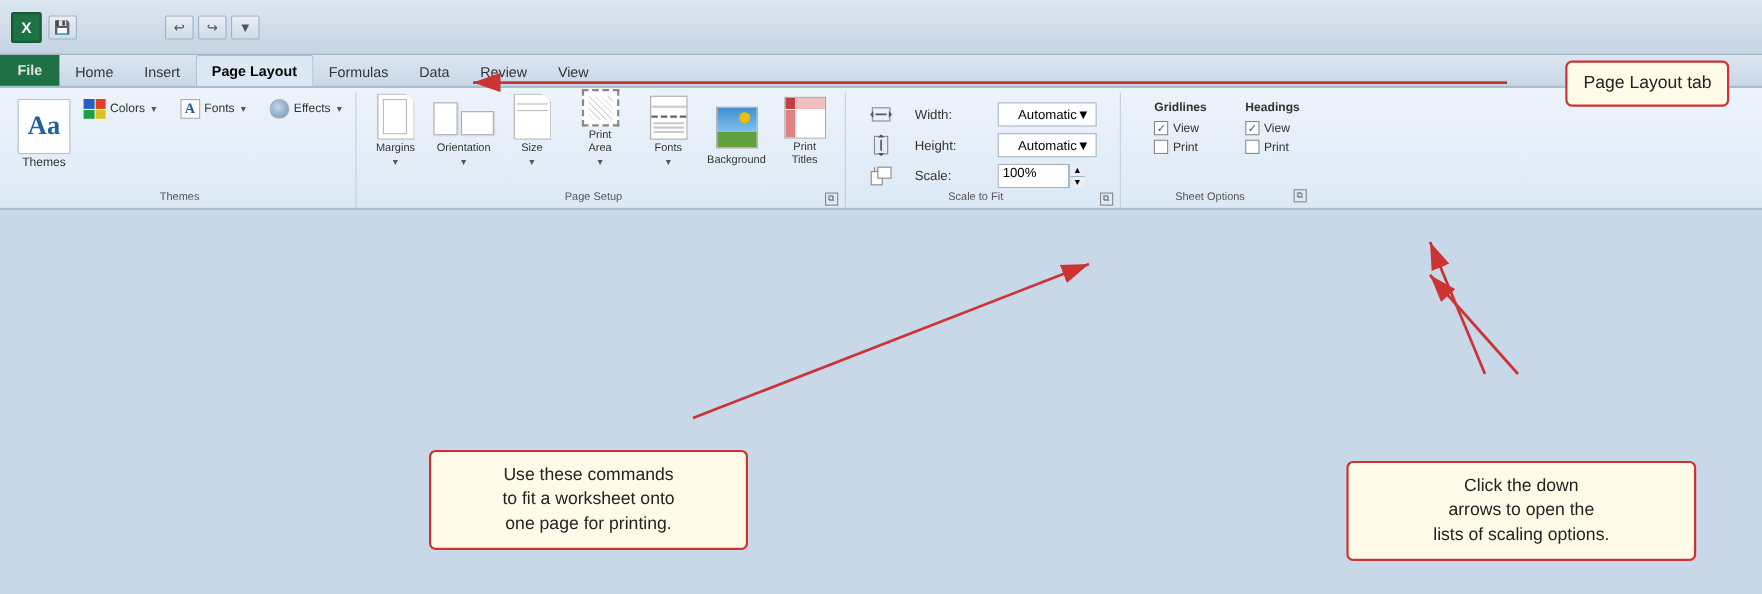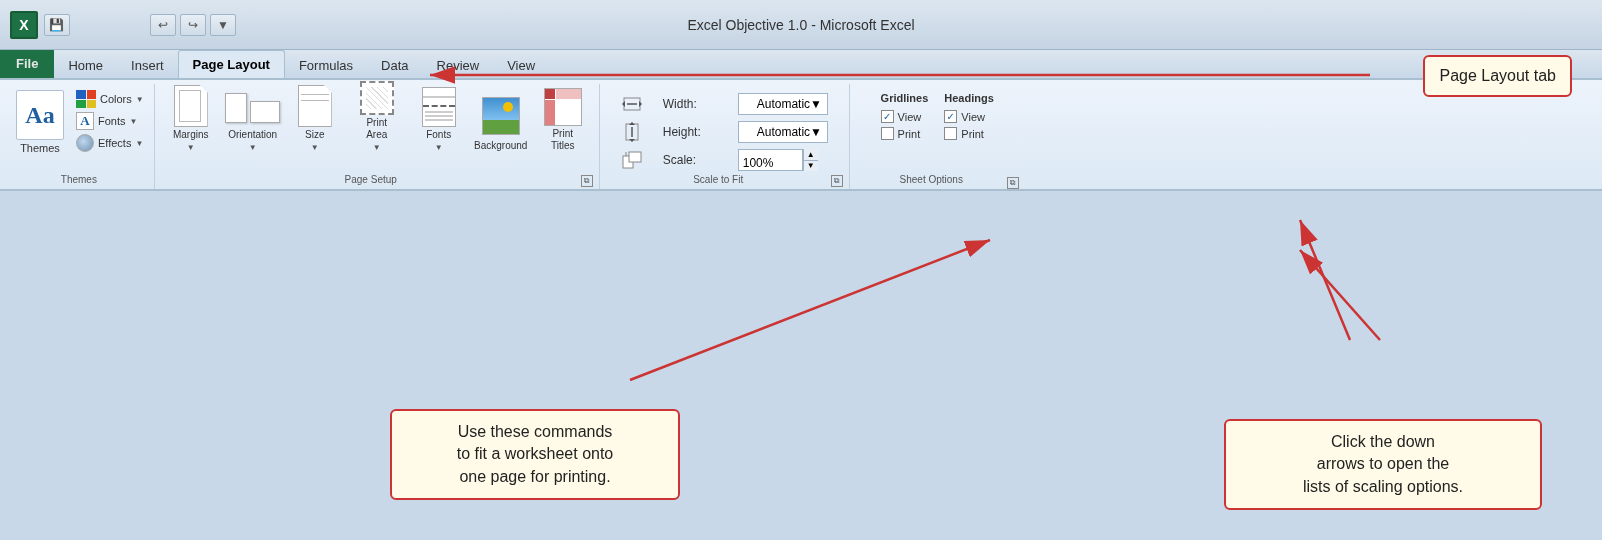--- a/index.html
+++ b/index.html
@@ -168,22 +168,22 @@
       color: #2060a0;
       border-radius: 2px;
       font-family: 'Times New Roman', serif;
     }
     .themes-btn-label {
       font-size: 11px;
       color: #333;
     }
     .themes-sub-buttons {
       display: flex;
-      flex-direction: column;
-      gap: 0px;
+      flex-direction: row;
+      gap: 12px;
       padding-top: 2px;
     }
     .theme-sub-btn {
       display: flex;
       align-items: center;
       gap: 4px;
       font-size: 11px;
       color: #333;
       cursor: pointer;
       padding: 2px 4px;
@@ -376,21 +376,21 @@
       padding: 0 18px;
       font-size: 12px;
       cursor: pointer;
     }
     .scale-spinbox {
       width: 65px;
       height: 22px;
       background: white;
       border: 1px solid #a0b4c8;
       display: flex;
-      align-items: flex-end;
+      align-items: flex-start;
       padding: 0 4px;
       font-size: 12px;
     }
     .spin-arrows {
       display: flex;
       flex-direction: column;
       border-left: 1px solid #a0b4c8;
       height: 22px;
     }
     .spin-up, .spin-down {
@@ -404,20 +404,21 @@
       padding: 0 3px;
     }
     .spin-up { border-bottom: 1px solid #a0b4c8; }
 
     
     .sheet-options-group { min-width: 175px; }
     .sheet-options-col {
       display: flex;
       flex-direction: column;
       gap: 0;
+      margin-left: 19px;
     }
     .sheet-options-header {
       font-size: 11px;
       color: #333;
       font-weight: bold;
       margin-bottom: 4px;
       text-align: center;
     }
     .sheet-option-row {
       display: flex;
@@ -525,21 +526,20 @@
 <div class="title-bar">
   <div class="title-bar-left">
     <div class="excel-logo">X</div>
     <div class="title-btn">💾</div>
     <div class="qat-bar">
       <div class="title-btn">↩</div>
       <div class="title-btn">↪</div>
       <div class="title-btn">▼</div>
     </div>
   </div>
-  <span class="title-text">Excel Objective 1.0 - Microsoft Excel</span>
 </div>
 
 <div class="ribbon-tabs">
   <div class="ribbon-tab file">File</div>
   <div class="ribbon-tab">Home</div>
   <div class="ribbon-tab">Insert</div>
   <div class="ribbon-tab active">Page Layout</div>
   <div class="ribbon-tab">Formulas</div>
   <div class="ribbon-tab">Data</div>
   <div class="ribbon-tab">Review</div>
@@ -754,21 +754,21 @@
         <div class="sheet-option-row">
           <div class="checkbox checked"></div>
           <span class="sheet-option-label">View</span>
         </div>
         <div class="sheet-option-row">
           <div class="checkbox"></div>
           <span class="sheet-option-label">Print</span>
         </div>
       </div>
     </div>
-    <div style="display:flex;align-items:flex-end;width:100%;">
+    <div style="display:flex;align-items:flex-start;width:100%;">
       <div class="ribbon-group-label" style="flex:1;">Sheet Options</div>
       <div class="expand-icon">⧉</div>
     </div>
   </div>
 
 </div>
 
 <div class="annotation-layer">
   <svg class="arrows" xmlns="http://www.w3.org/2000/svg">
 

